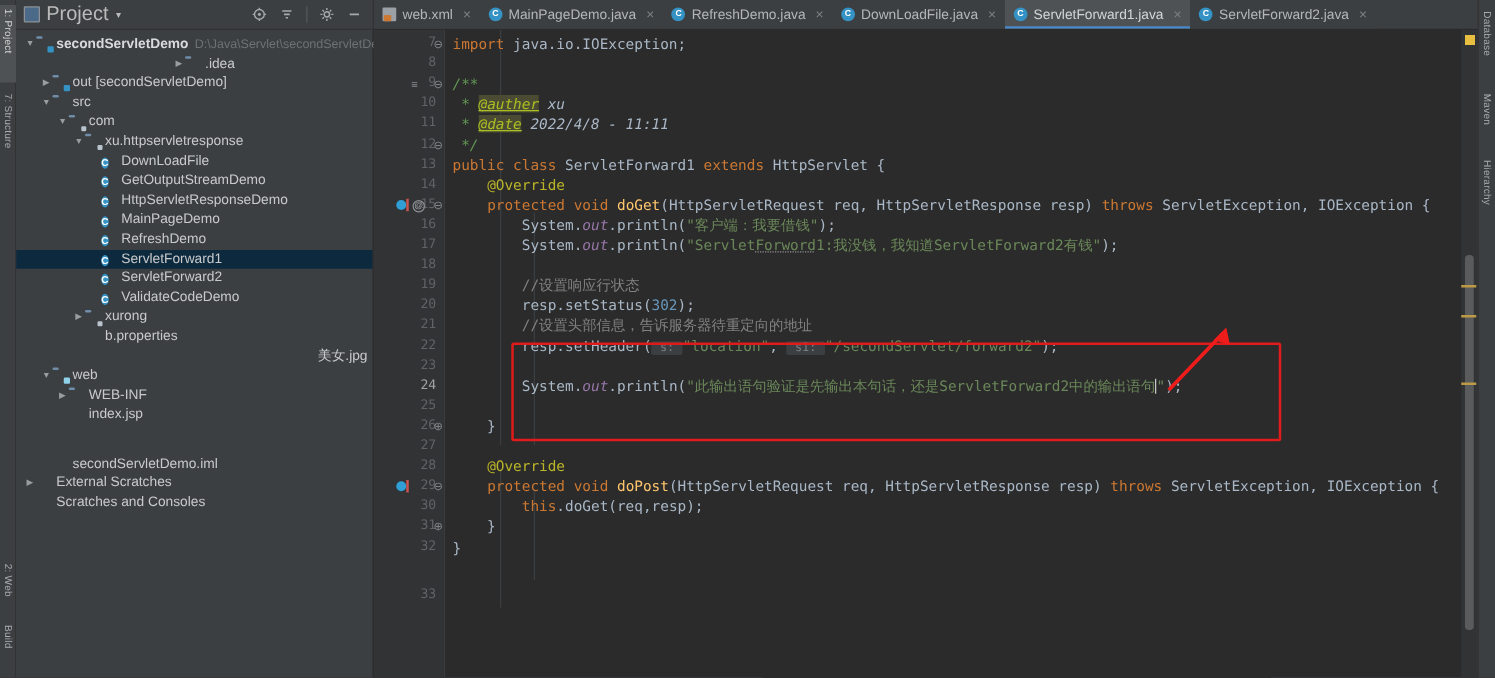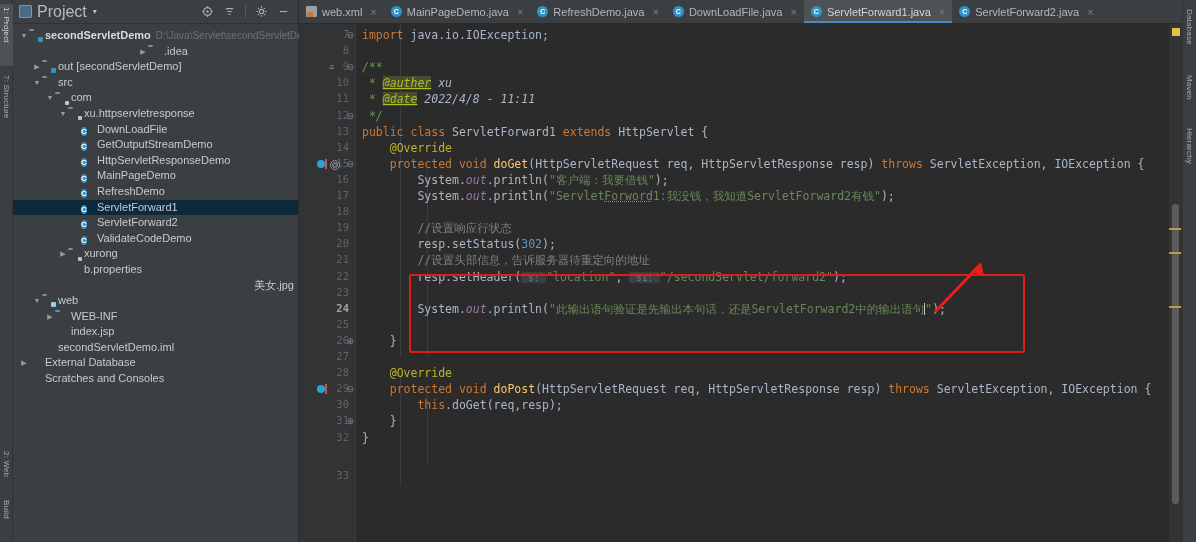--- a/index.html
+++ b/index.html
@@ -321,29 +321,29 @@
         <div class="row" style="padding-left: 32px;">
           <span class="arrow">▶</span>
           <span class="ico"><span class="folder plain"></span></span>
           <span class="lbl">WEB-INF</span>
         </div>
         <div class="row" style="padding-left: 32px;">
           <span class="arrow"></span>
           <span class="ico"><span class="filegen jsp"></span></span>
           <span class="lbl">index.jsp</span>
         </div>
-        <div class="row" style="padding-left: 19px;">
+        <div class="row" style="padding-left: 19px; margin-top: 24px;">
           <span class="arrow"></span>
           <span class="ico"><span class="filegen iml"></span></span>
           <span class="lbl">secondServletDemo.iml</span>
         </div>
         <div class="row" style="padding-left: 6px;">
           <span class="arrow">▶</span>
           <span class="ico"><span class="filegen lib"></span></span>
-          <span class="lbl">External Database</span>
+          <span class="lbl">External Scratches</span>
         </div>
         <div class="row" style="padding-left: 6px;">
           <span class="arrow"></span>
           <span class="ico"><span class="filegen scr"></span></span>
           <span class="lbl">Scratches and Consoles</span>
         </div>
       </div>
   </div>
 
   <div class="tabbar" id="tabbar">
@@ -392,21 +392,21 @@
         <div class="ln" style="top: 116.7px;">14</div>
         <div class="ln" style="top: 132.8px;">15</div>
         <div class="ln" style="top: 148.9px;">16</div>
         <div class="ln" style="top: 165px;">17</div>
         <div class="ln" style="top: 181.1px;">18</div>
         <div class="ln" style="top: 197.2px;">19</div>
         <div class="ln" style="top: 213.3px;">20</div>
         <div class="ln" style="top: 229.4px;">21</div>
         <div class="ln" style="top: 245.5px;">22</div>
         <div class="ln" style="top: 261.6px;">23</div>
-        <div class="ln cur" style="top: 277.7px; font-weight: bold;">24</div>
+        <div class="ln cur" style="top: 277.7px;">24</div>
         <div class="ln" style="top: 293.8px;">25</div>
         <div class="ln" style="top: 309.9px;">26</div>
         <div class="ln" style="top: 326px;">27</div>
         <div class="ln" style="top: 342.1px;">28</div>
         <div class="ln" style="top: 358.2px;">29</div>
         <div class="ln" style="top: 374.3px;">30</div>
         <div class="ln" style="top: 390.4px;">31</div>
         <div class="ln" style="top: 406.5px;">32</div>
         <div class="ln" style="top: 445px;">33</div>
         <div class="fold" style="top: 7px;">⊖</div>

